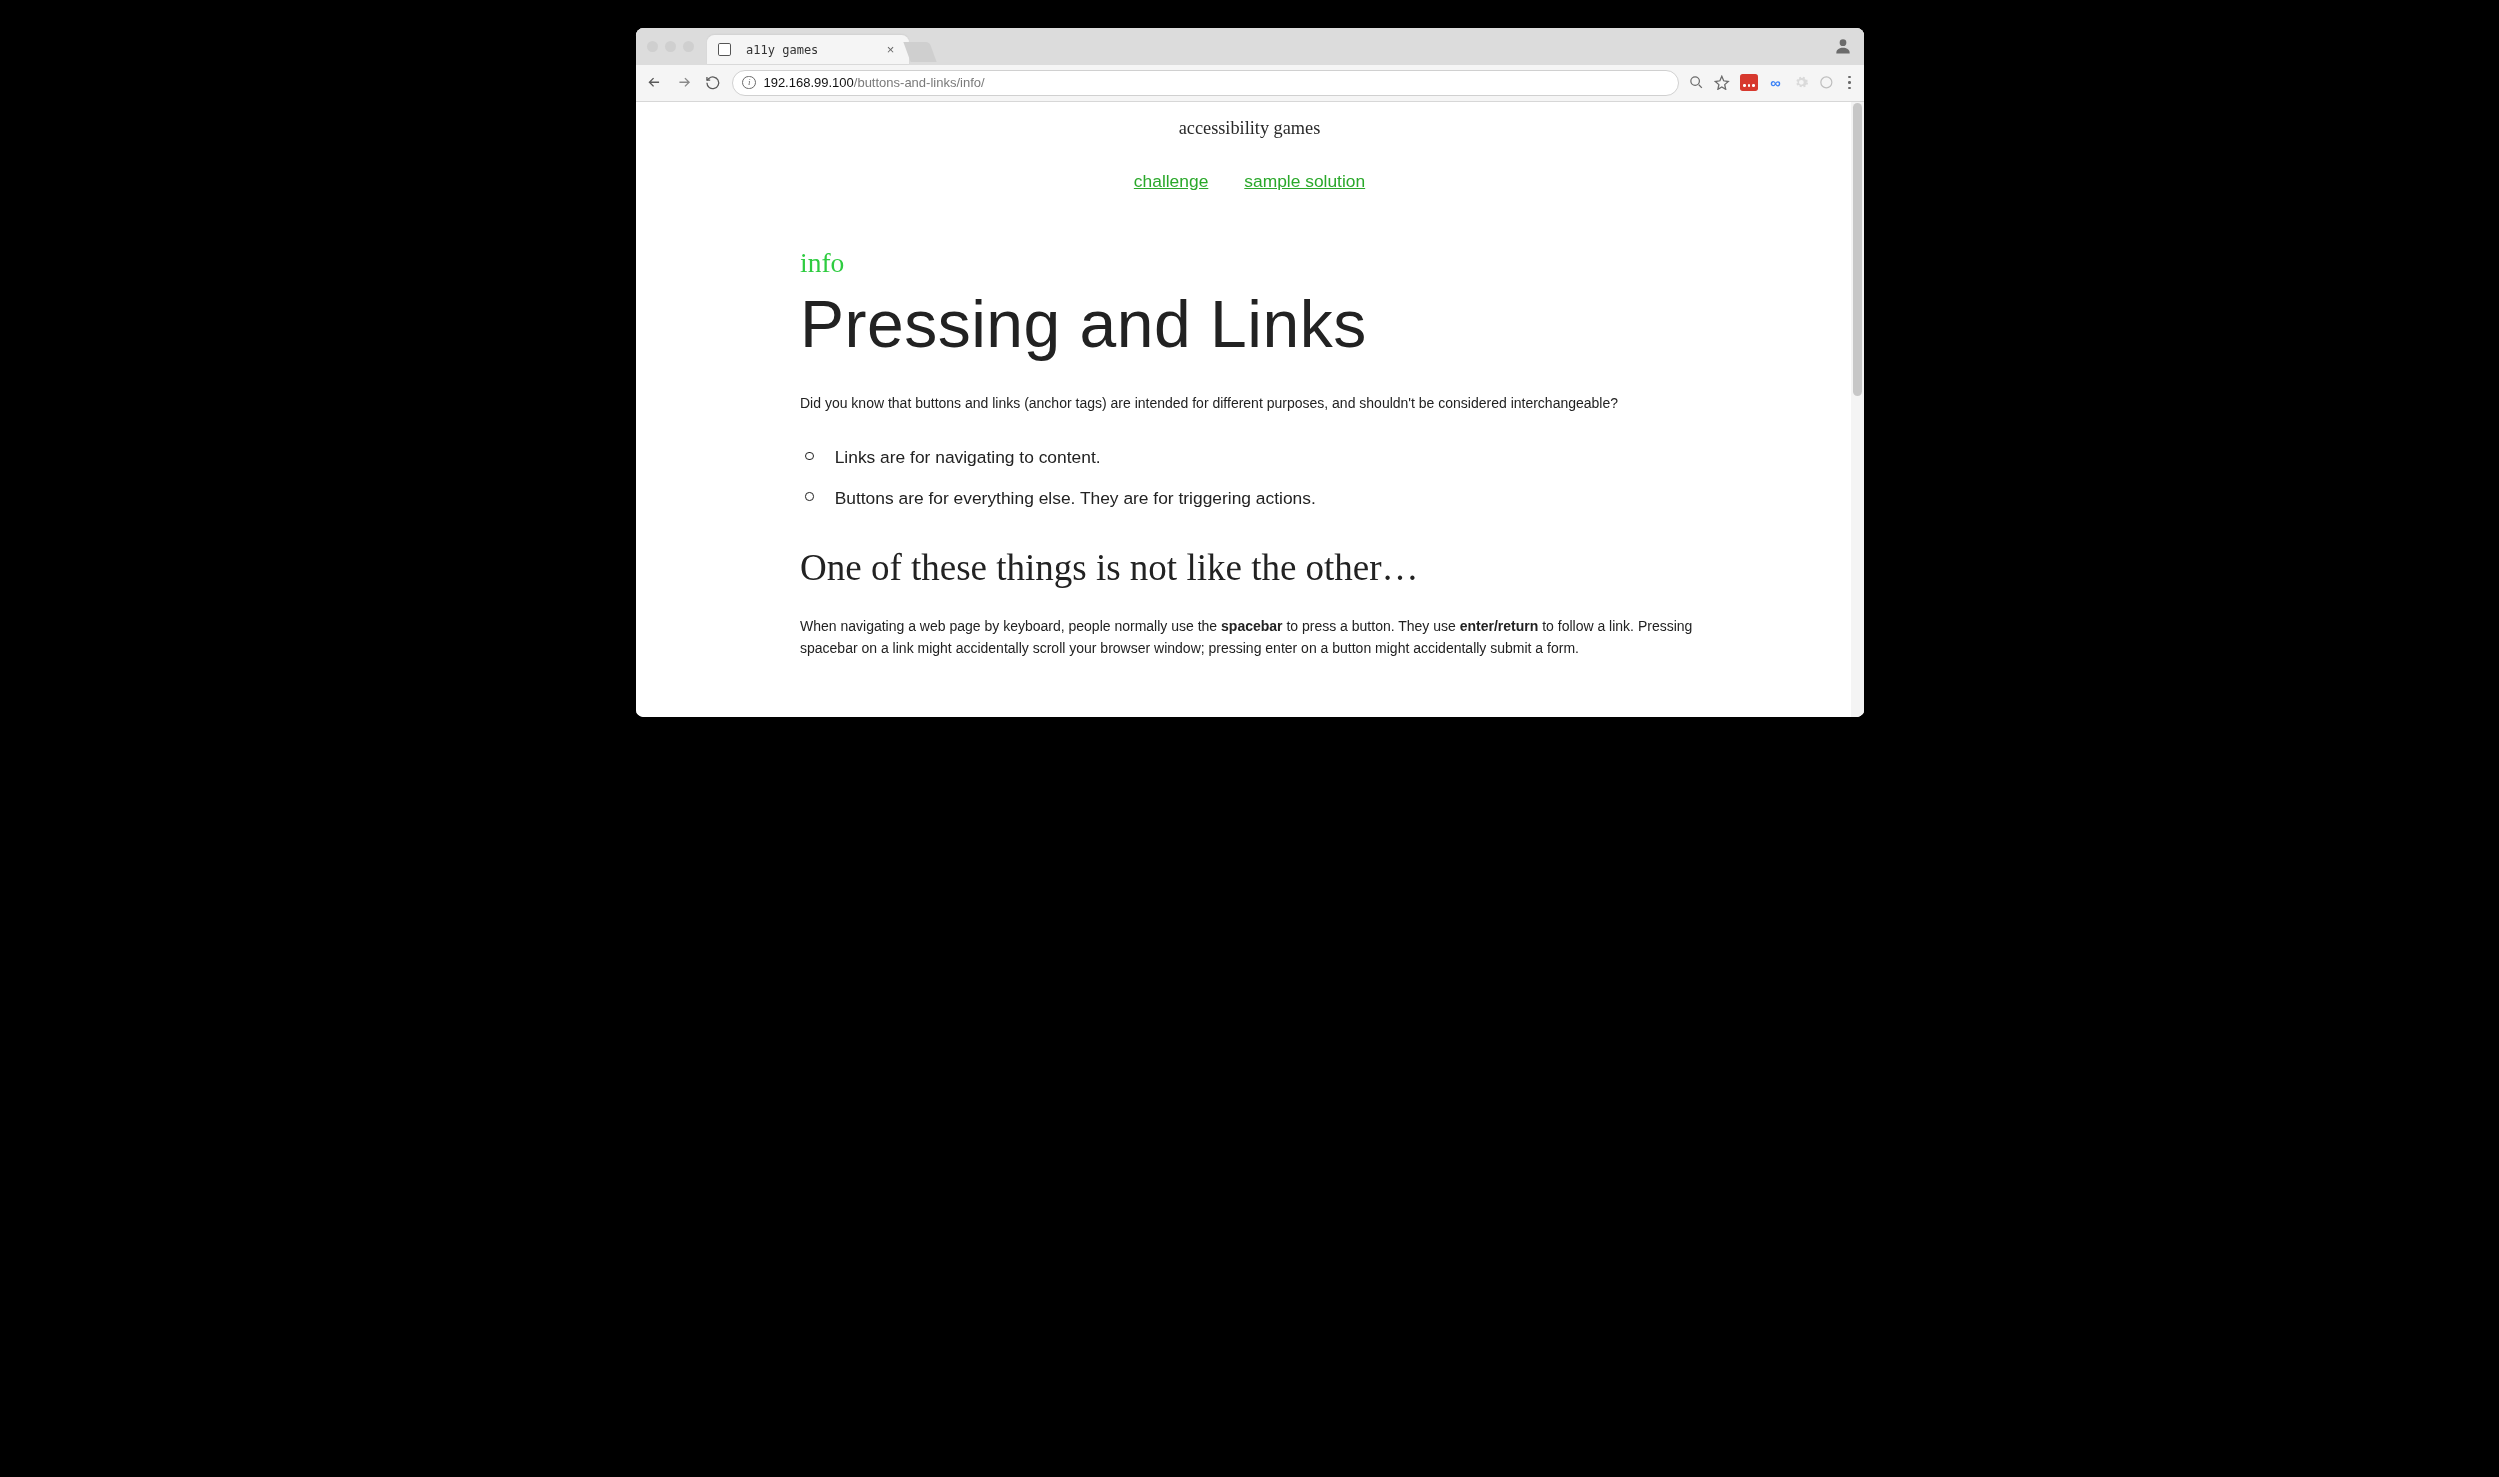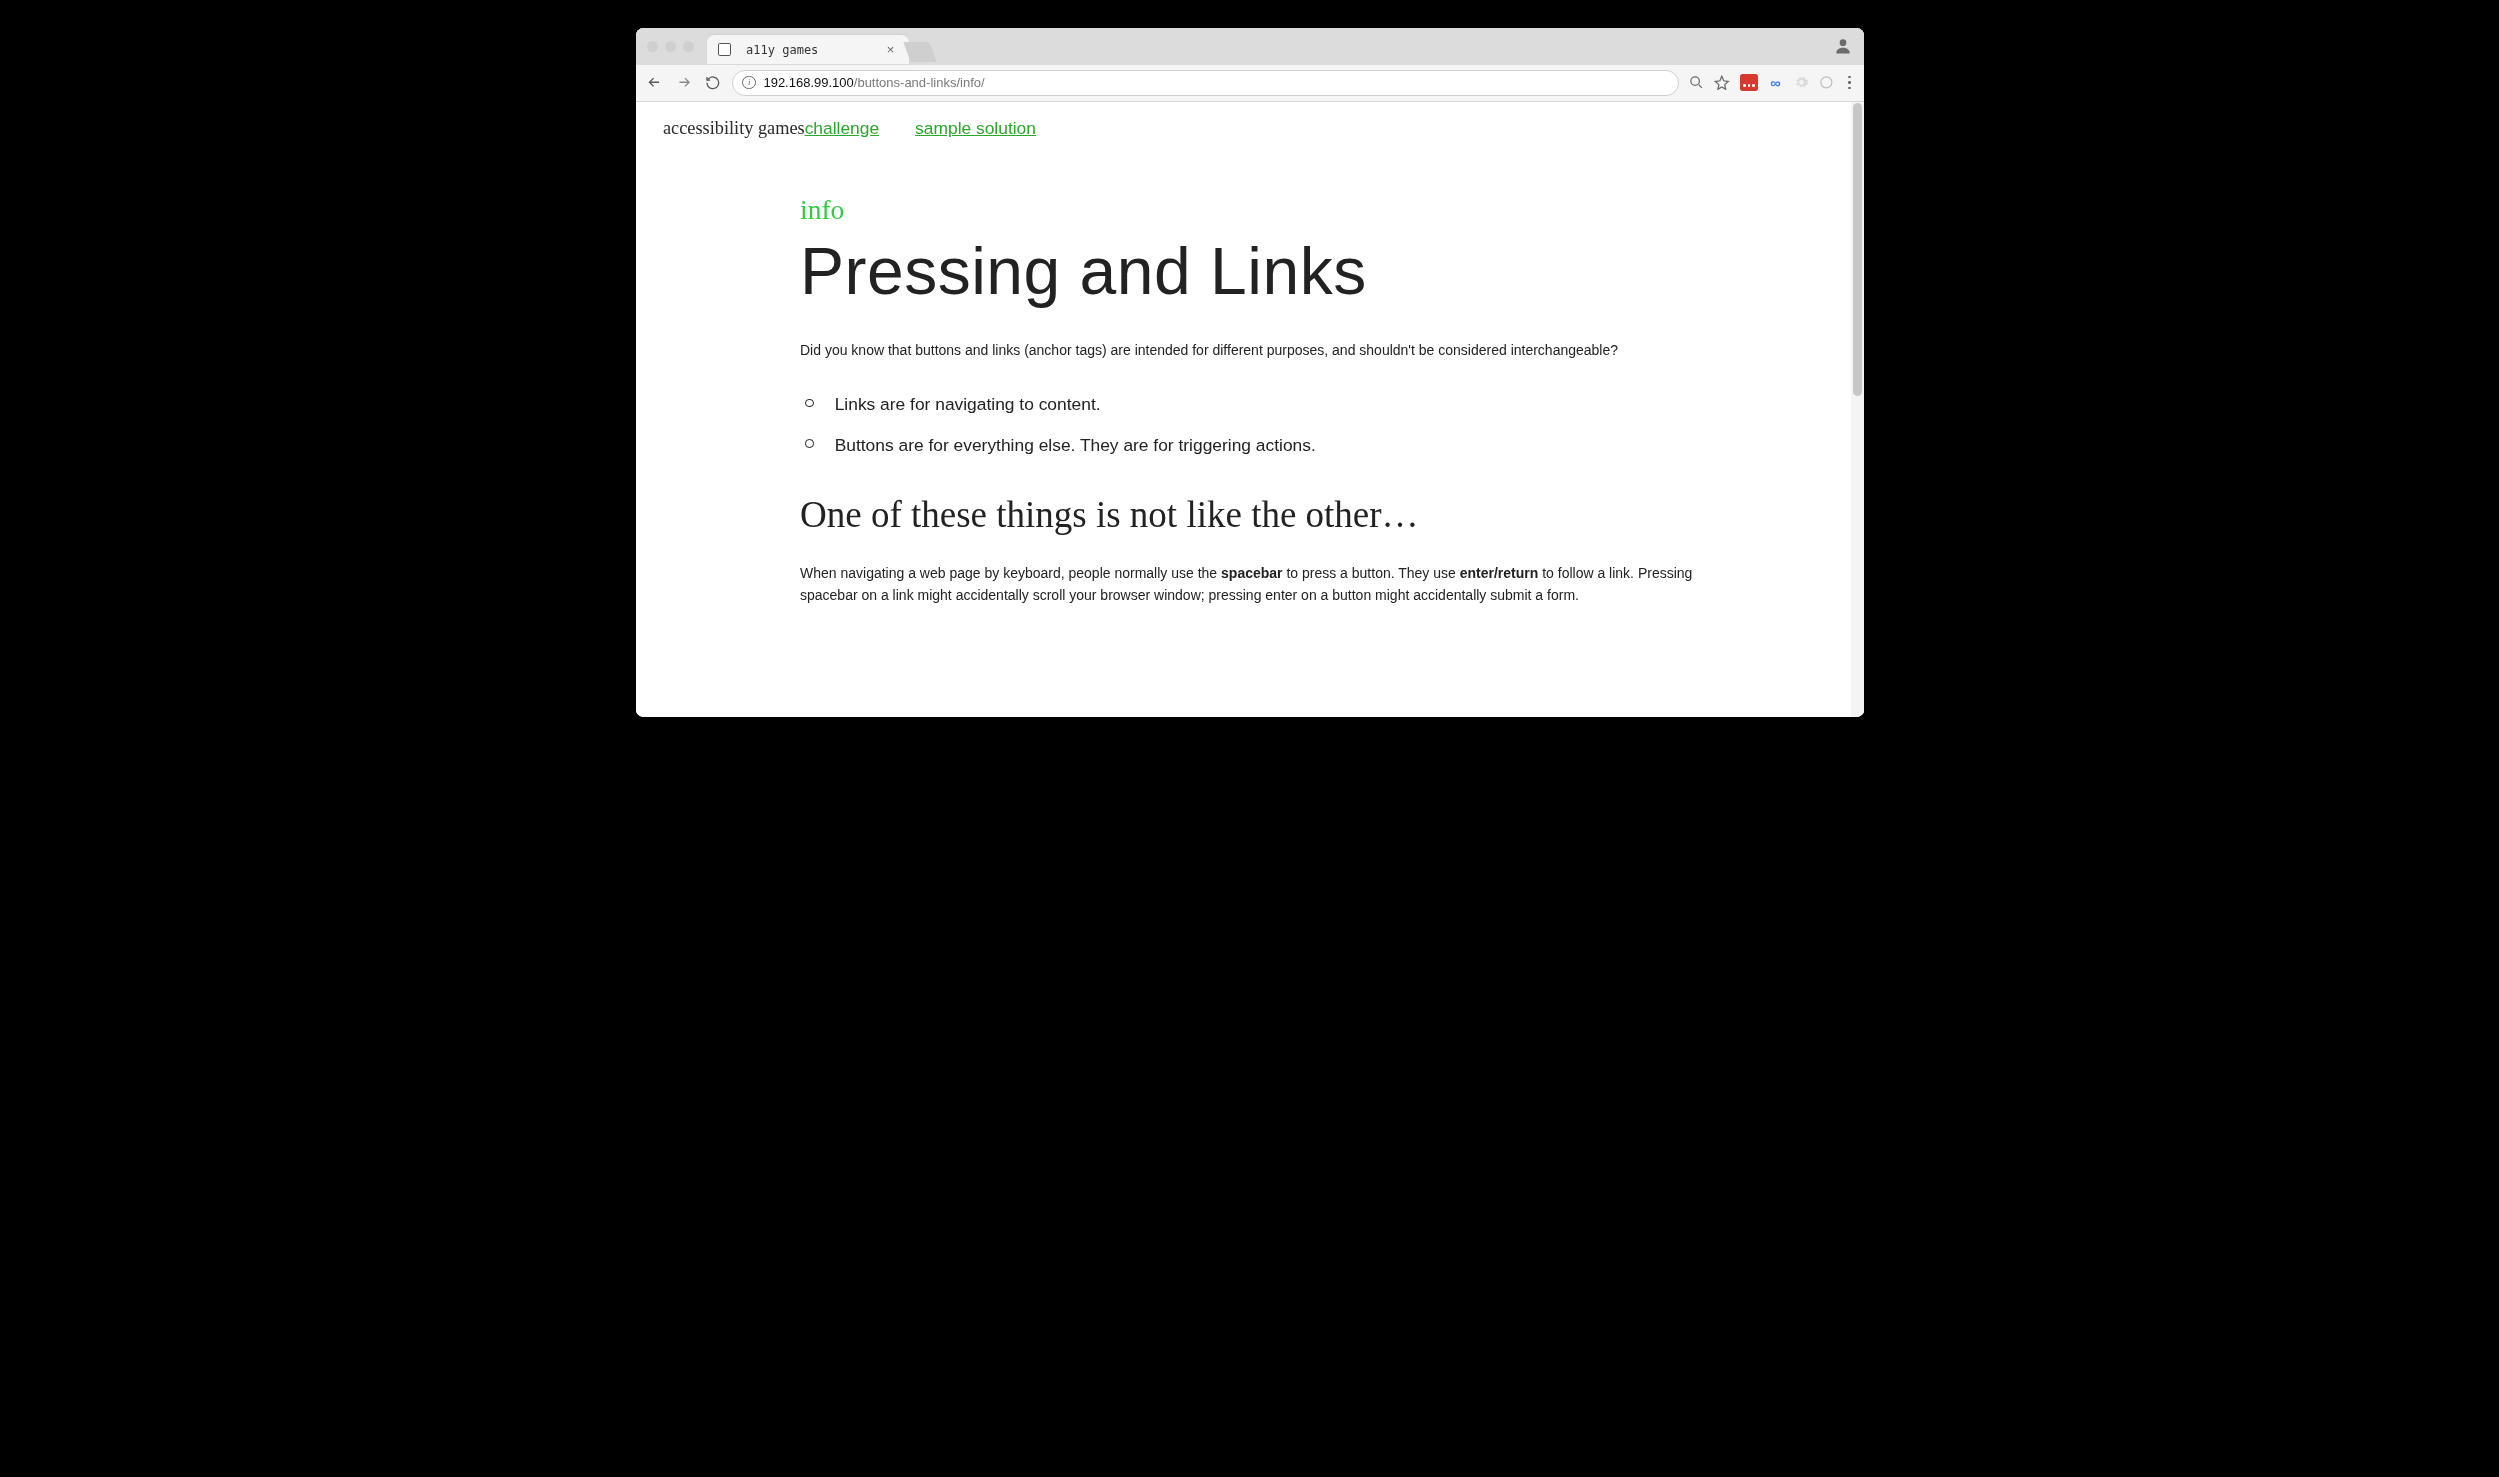--- a/index.html
+++ b/index.html
@@ -158,30 +158,31 @@
     background: #c7c7c7; border-radius: 4.6px;
   }
 
   .page {
     padding: 16.5px 27.5px 0 27.5px;
     height: 100%;
   }
   .page-header {
     display: flex;
     align-items: center;
-    justify-content: flex-start;
+    justify-content: space-between;
     margin-bottom: 55px;
+    flex-direction: column;
   }
   .brand {
     font-family: "Comic Sans MS","Chalkboard SE","Segoe Script",cursive;
     font-size: 18.3px;
     color: #2a2a2a;
   }
   .top-links {
-    display: flex; gap: 36px;
+    display: flex; gap: 36px; margin-top: 32px;
   }
   .top-links a {
     color: #2aa82a;
     font-size: 17.4px;
     text-decoration: underline;
     cursor: pointer;
   }
   .content {
     max-width: 916px;
     margin: 0 auto 16px 137px;

